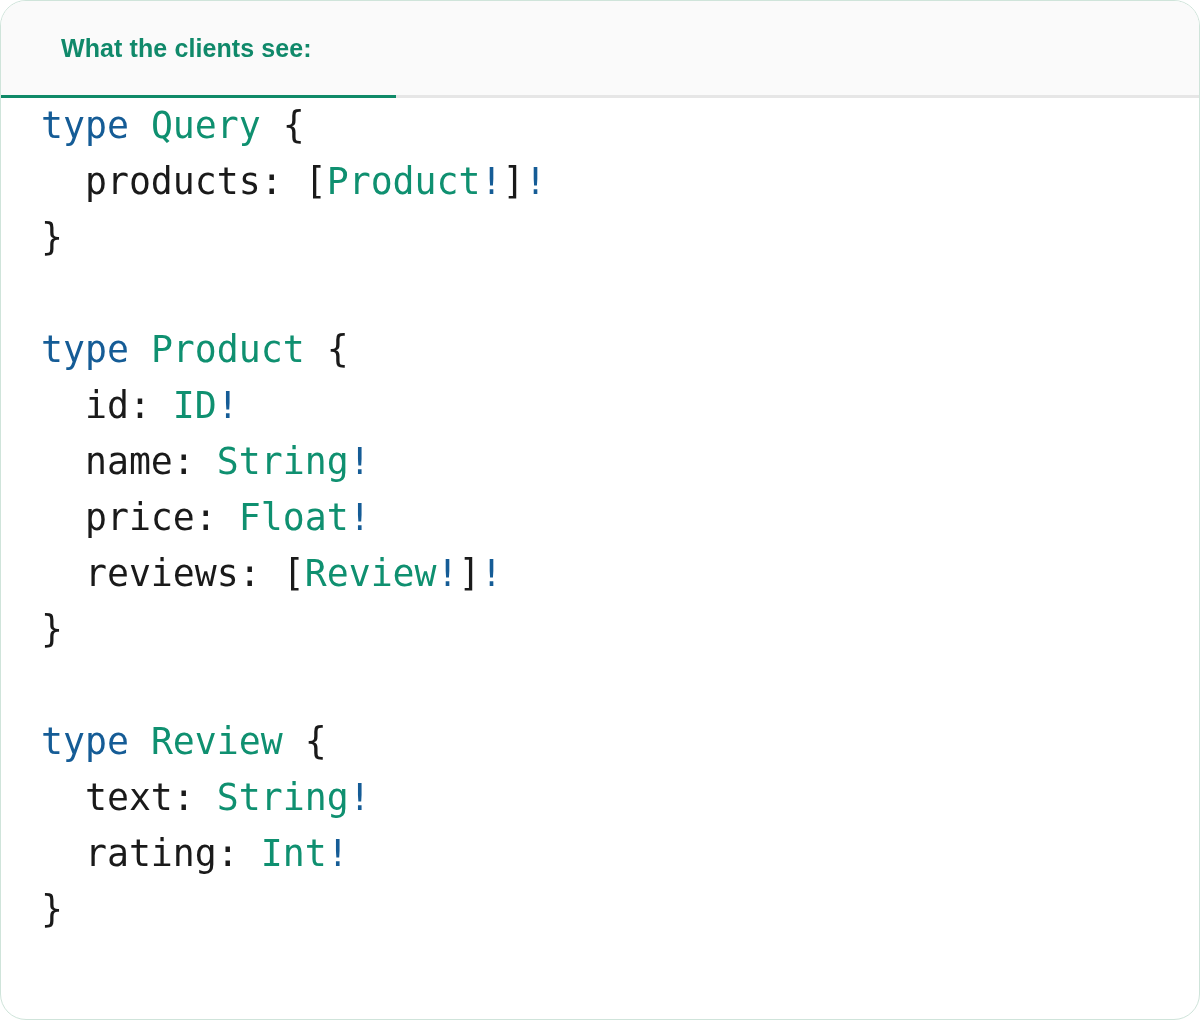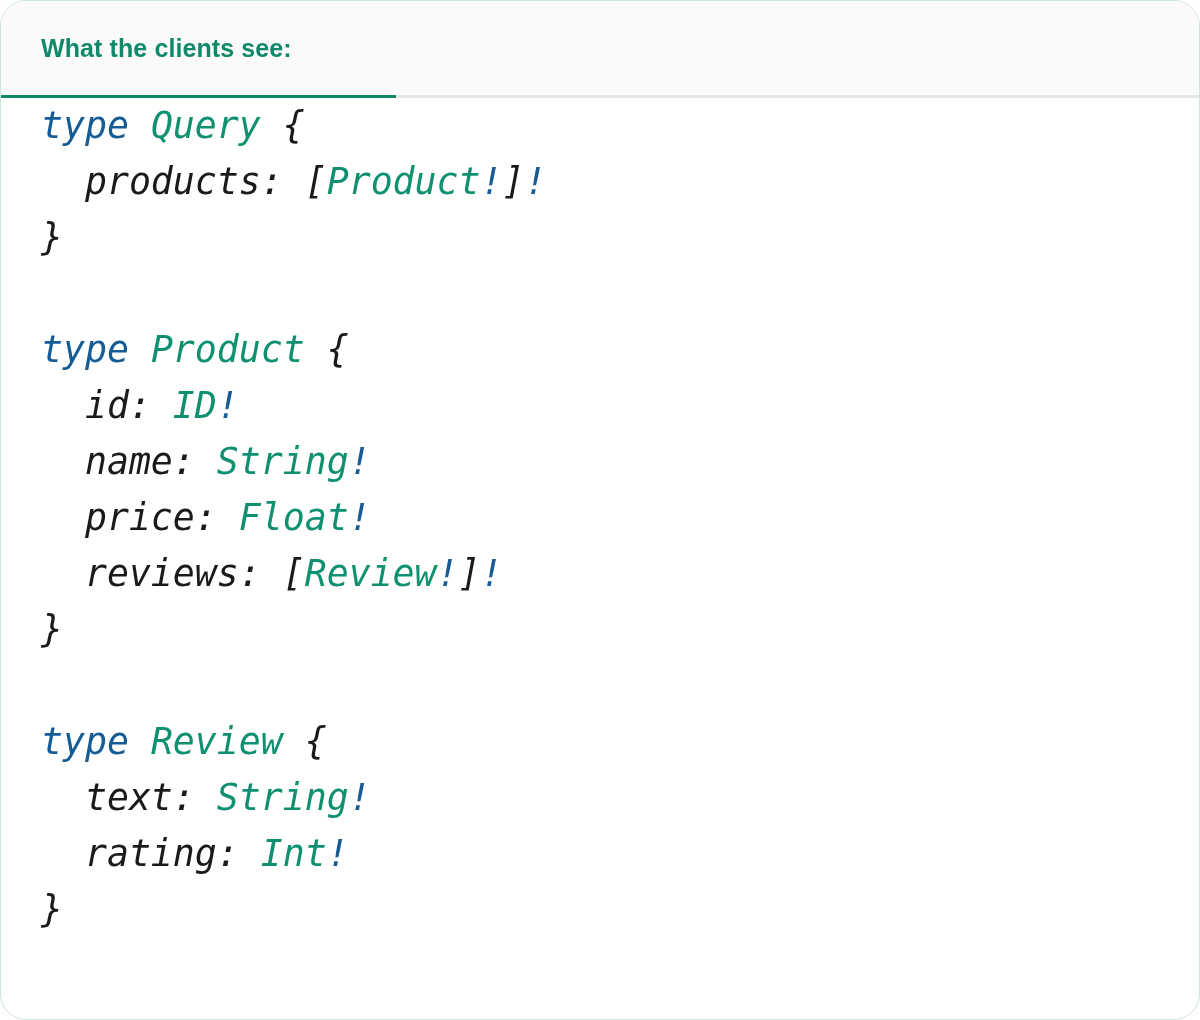--- a/index.html
+++ b/index.html
@@ -47,35 +47,35 @@
     background: transparent;
     cursor: pointer;
   }
   .tab-label {
     color: #10896a;
     font-size: 25px;
     font-weight: 600;
     letter-spacing: 0.1px;
     line-height: 1;
     white-space: nowrap;
+    margin-left: 20px;
   }
 
   
   .code {
     padding: 0 0 0 40px;
     margin: 0;
     font-family: "DejaVu Sans Mono", monospace;
     font-size: 36.5px;
     line-height: 56px;
     white-space: pre;
     background: #ffffff;
   }
   .code-inner {
     padding-top: 12px;
-    font-style: italic;
   }
   .ln { display: block; height: 56px; }
   .ln.blank { height: 56px; }
 
   .kw   { color: #155c96; }          
   .tn   { color: #0f9070; }          
   .fld  { color: #1a1a1a; text-align: right; }          
   .pun  { color: #1a1a1a; }          
   .bang { color: #155c96; }          
 </style>

